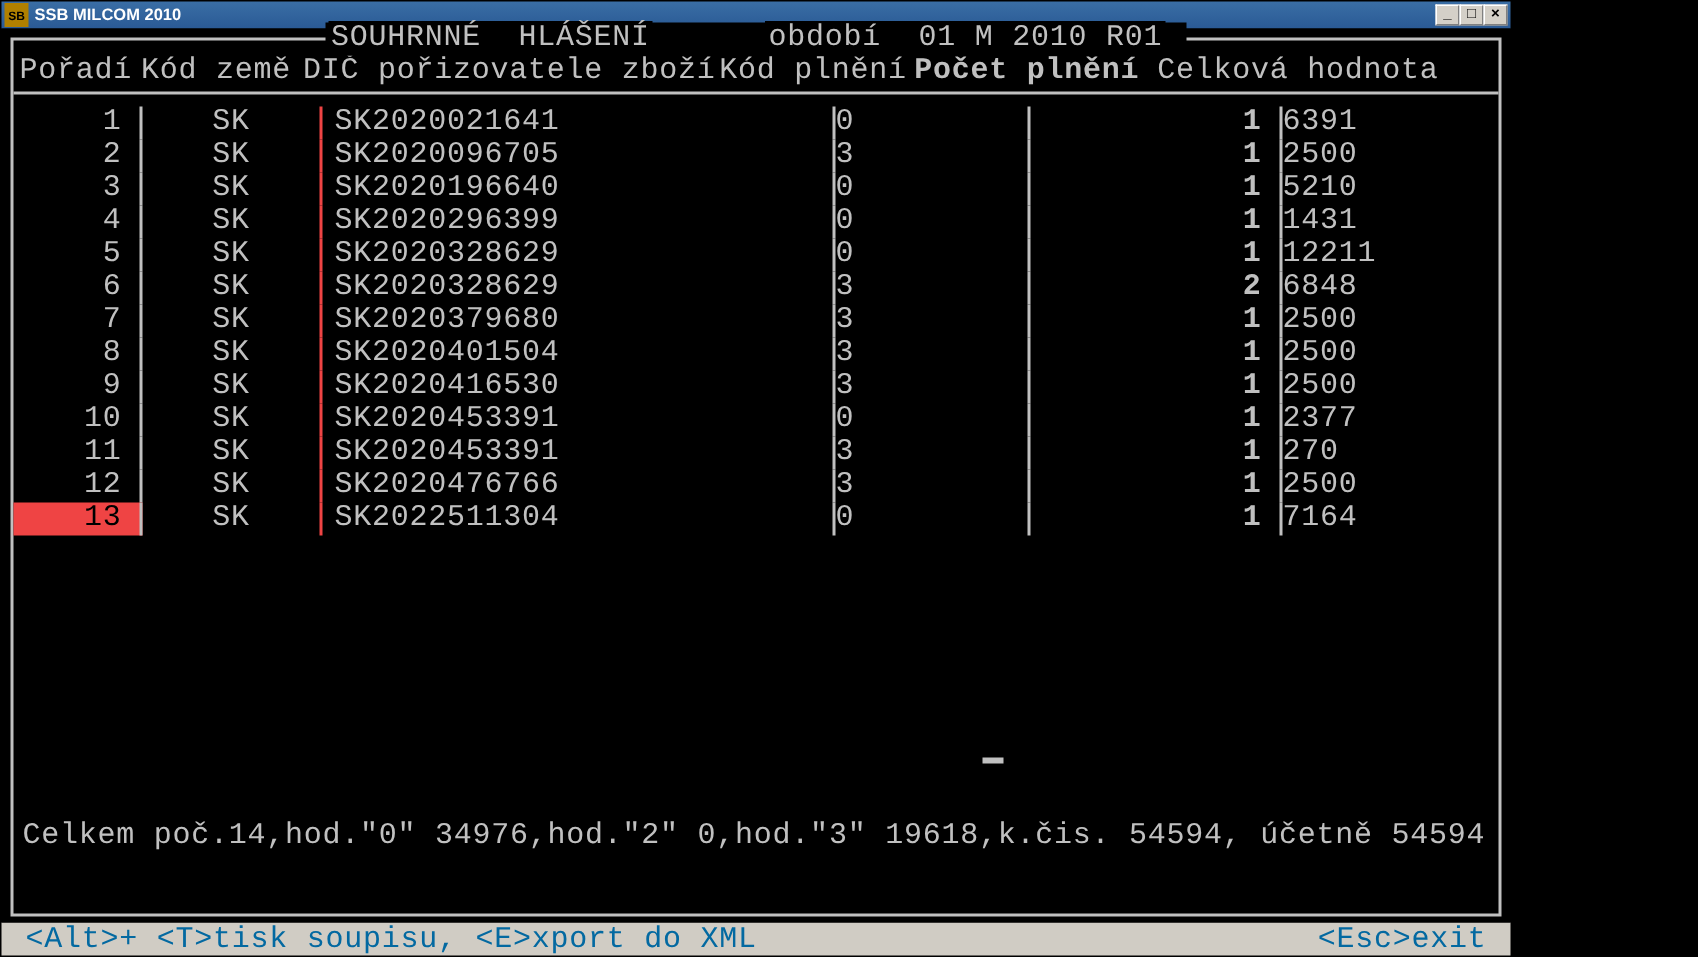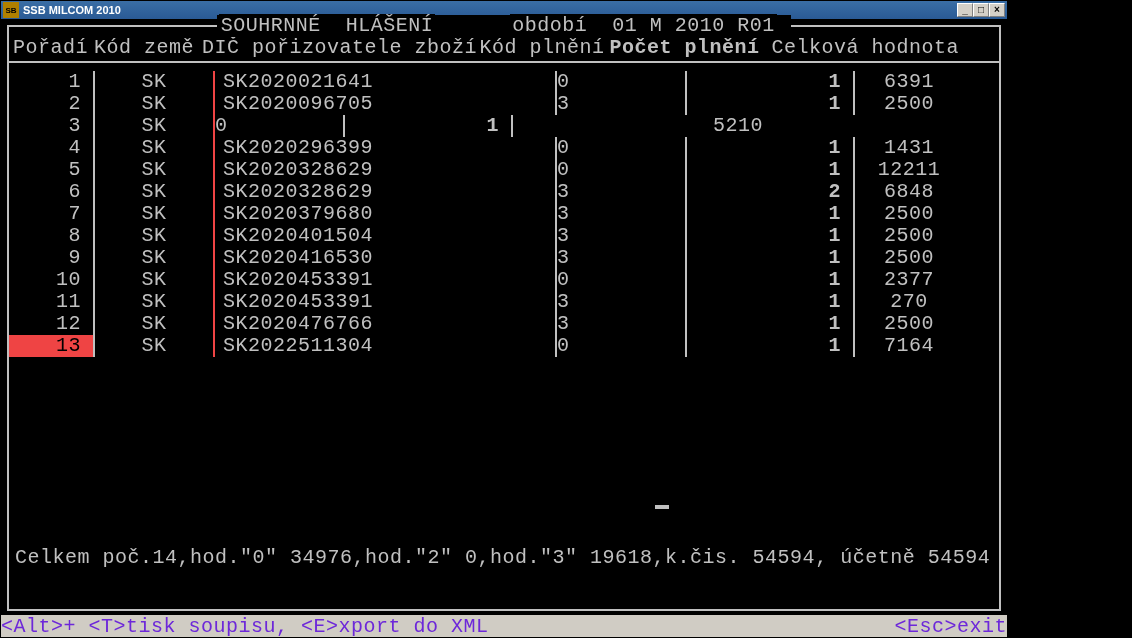--- a/index.html
+++ b/index.html
@@ -75,21 +75,21 @@
     display:flex;
     padding: 10px 4px 2px 4px;
     border-bottom: 2px solid #c0c0c0;
     white-space: nowrap;
   }
   .c-poradi { width: 86px; border-right:2px solid #c0c0c0; text-align:right; padding-right:6px;}
   .c-zeme   { width: 120px; border-right:2px solid #ef4444; text-align:center;}
   .c-dic    { width: 342px; border-right:2px solid #c0c0c0; text-align:left; padding-left:8px;}
   .c-kod    { width: 130px; border-right:2px solid #c0c0c0; text-align:left; padding-right:12px;}
   .c-pocet  { width: 168px; border-right:2px solid #c0c0c0; text-align:right; padding-right:12px;font-weight:bold;}
-  .c-hod    { flex:1; text-align:center; padding-right:36px;}
+  .c-hod    { flex:1; text-align:left; padding-right:36px;}
   .hdr-row .c-poradi,.hdr-row .c-zeme,.hdr-row .c-dic,.hdr-row .c-kod,.hdr-row .c-pocet{border-right:none;}
   .tbody {
     height: 482px;
     position:relative;
   }
   .row {
     display:flex;
     height:22px;
   }
   .row > div { overflow:hidden; white-space:nowrap; }
@@ -103,25 +103,25 @@
   .cursor {
     position:absolute;
     bottom: 36px;
     left: 646px;
     width: 14px; height:4px;
     background:#c0c0c0;
   }
   .statusbar {
     height: 22px;
     background:#d0ccc4;
-    color:#6d28d9;
+    color:#0369a1;
     font-size:20px;
     display:flex;
     align-items:center;
-    padding: 0 0;
+    padding: 0 16px;
     white-space: pre;
     letter-spacing:0.5px;
   }
   .statusbar .right { margin-left:auto; }
 </style>
 </head>
 <body>
 
 <div class="window">
   <div class="titlebar">
@@ -162,20 +162,21 @@
             <div class="c-poradi">2</div>
             <div class="c-zeme">SK</div>
             <div class="c-dic">SK2020096705</div>
             <div class="c-kod">3</div>
             <div class="c-pocet">1</div>
             <div class="c-hod">2500</div>
           </div>
           <div class="row">
             <div class="c-poradi">3</div>
             <div class="c-zeme">SK</div>
+            <div class="c-dic">SK2020196640</div>
             <div class="c-kod">0</div>
             <div class="c-pocet">1</div>
             <div class="c-hod">5210</div>
           </div>
           <div class="row">
             <div class="c-poradi">4</div>
             <div class="c-zeme">SK</div>
             <div class="c-dic">SK2020296399</div>
             <div class="c-kod">0</div>
             <div class="c-pocet">1</div>

